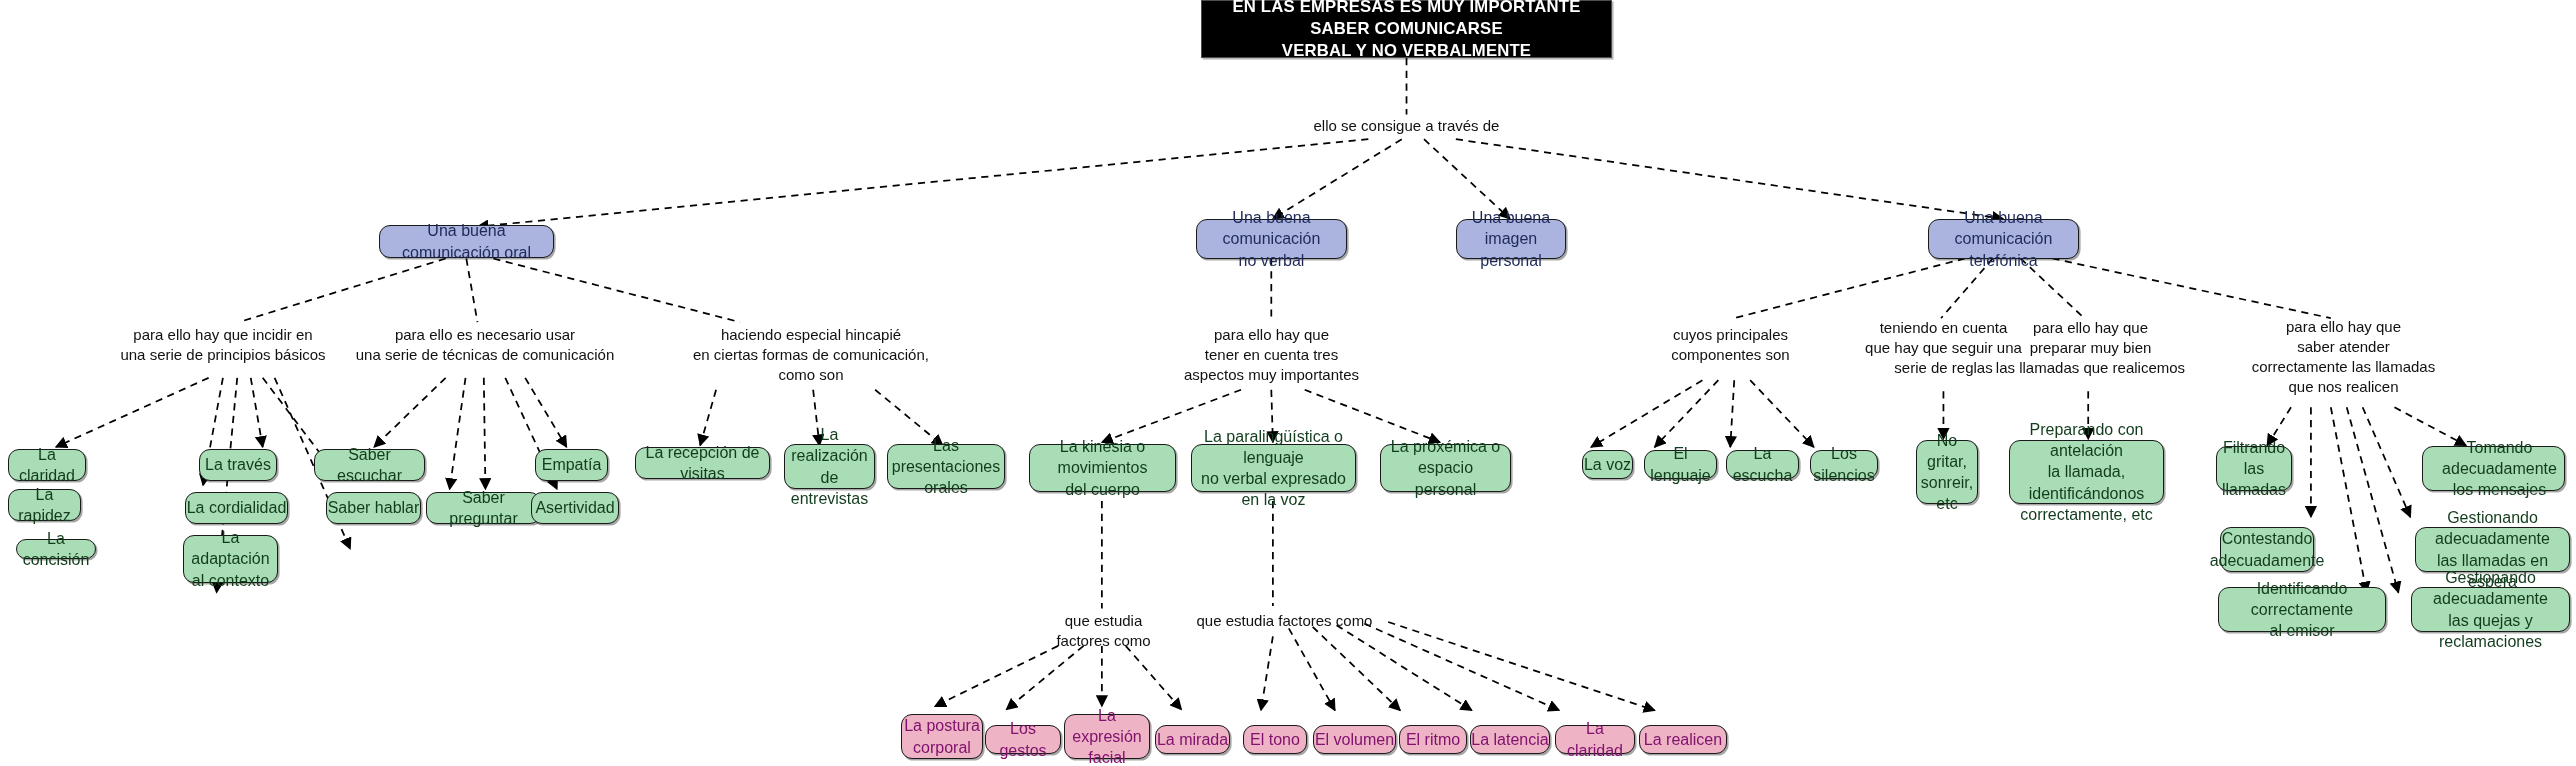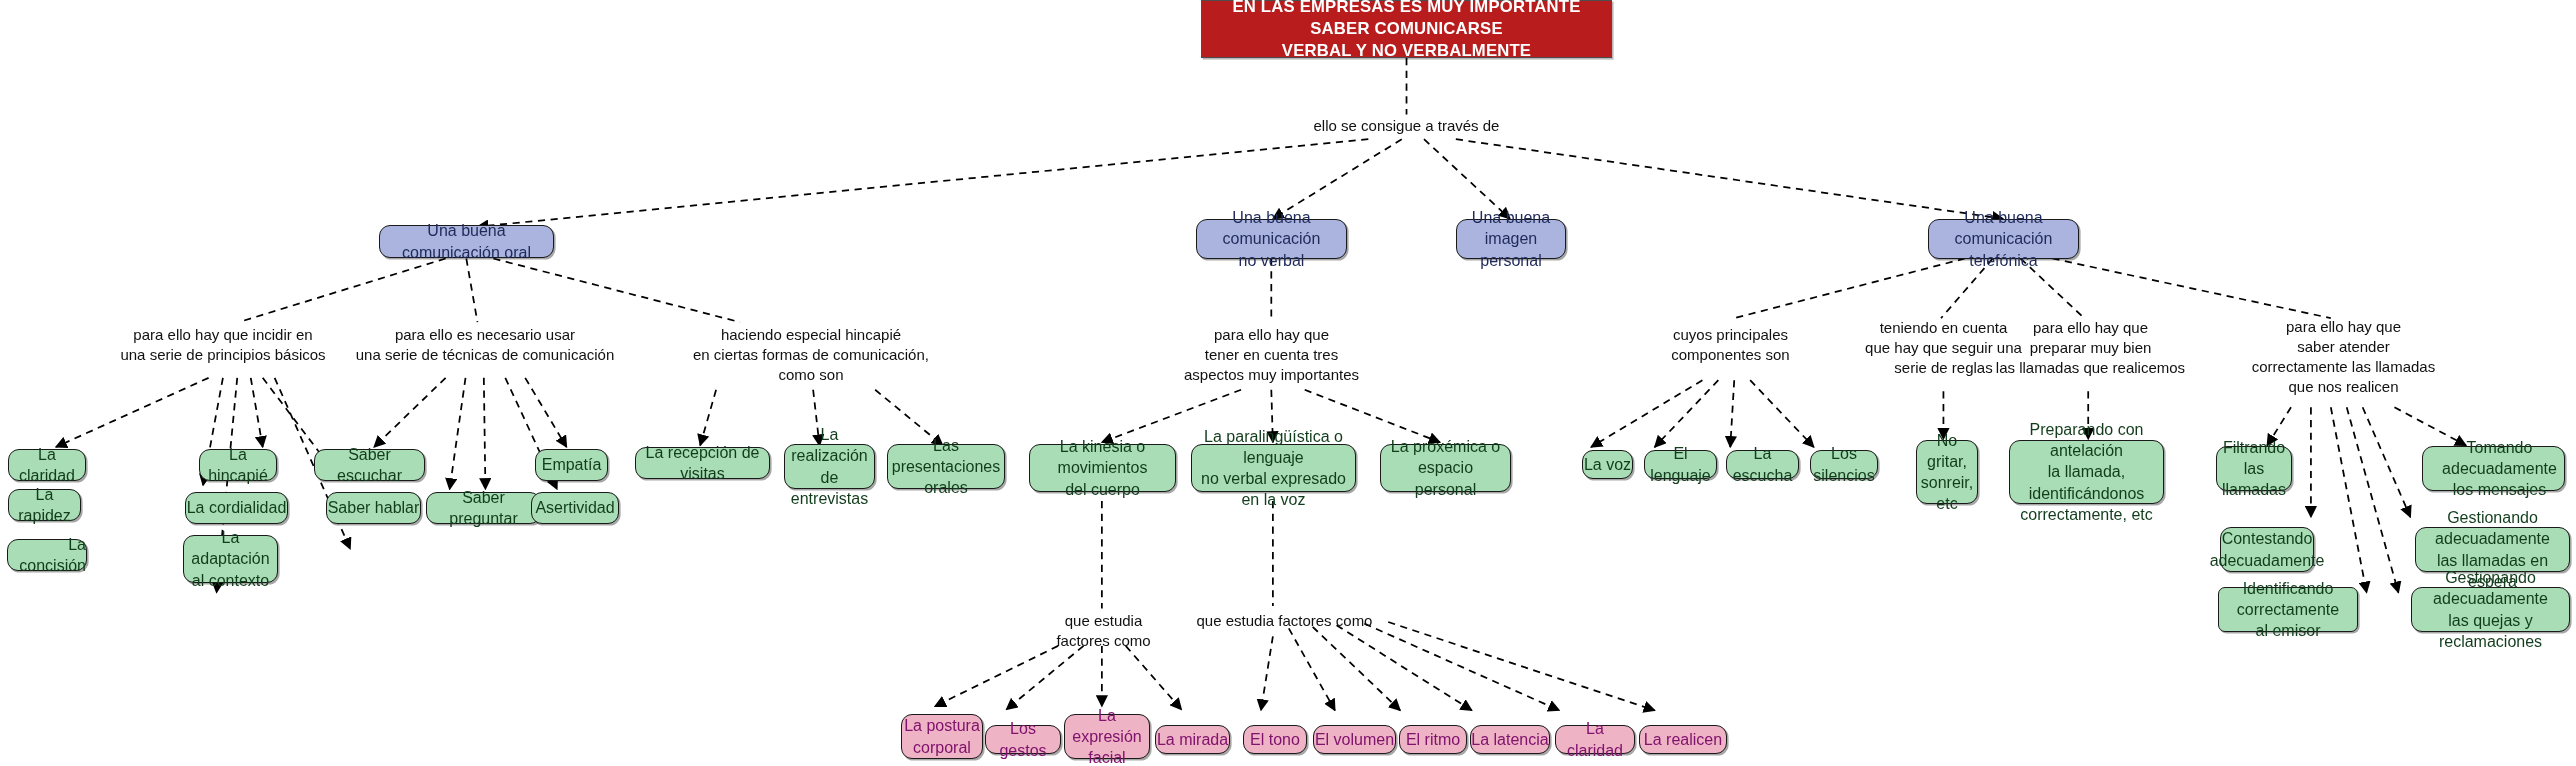--- a/index.html
+++ b/index.html
@@ -31,21 +31,21 @@
     display: flex;
     align-items: center;
     justify-content: center;
     text-align: center;
     line-height: 1.32;
     white-space: pre-line;
     z-index: 5;
   }
   
   .node.root {
-    background: #b91c1c;
+    background: #000000;
     border: 1.6px solid #4d4d4d;
     color: #ffffff;
     font-weight: bold;
     font-size: 16.7px;
     letter-spacing: 0.2px;
     border-radius: 0;
     box-shadow: 1.6px 1.6px 0 rgba(0,0,0,0.28);
   }
   
   .node.blue {
@@ -190,22 +190,22 @@
 
   <div class="linklabel" style="left:660px; top:325px; width:302px;">haciendo especial hincapié
 en ciertas formas de comunicación,
 como son</div>
 
   <div class="linklabel" style="left:318px; top:325px; width:334px;">para ello es necesario usar
 una serie de técnicas de comunicación</div>
 
   <div class="node green" style="left:8px; top:449px; width:78px; height:32px;">La claridad</div>
   <div class="node green" style="left:8px; top:489px; width:73px; height:32px;">La rapidez</div>
-  <div class="node green" style="left:7px; top:539px; width:80px; height:32px;text-align:right;">La concisión</div>
-  <div class="node green" style="left:199px; top:449px; width:78px; height:32px;">La hincapié</div>
+  <div class="node green" style="left:16px; top:539px; width:80px; height:20px;">La concisión</div>
+  <div class="node green" style="left:199px; top:449px; width:78px; height:32px;">La través</div>
   <div class="node green" style="left:185px; top:492px; width:103px; height:32px;">La cordialidad</div>
   <div class="node green" style="left:183px; top:535px; width:95px; height:48px;">La adaptación
 al contexto</div>
 
   <div class="node green" style="left:314px; top:449px; width:111px; height:32px;">Saber escuchar</div>
   <div class="node green" style="left:326px; top:492px; width:95px; height:32px;">Saber hablar</div>
   <div class="node green" style="left:426px; top:492px; width:115px; height:32px;">Saber preguntar</div>
   <div class="node green" style="left:535px; top:449px; width:73px; height:32px;">Empatía</div>
   <div class="node green" style="left:531px; top:492px; width:88px; height:32px;">Asertividad</div>
 
@@ -267,21 +267,21 @@
 etc</div>
 
   <div class="node green" style="left:2009px; top:440px; width:155px; height:64px;">Preparando con antelación
 la llamada, identificándonos
 correctamente, etc</div>
 
   <div class="node green" style="left:2216px; top:446px; width:76px; height:45px;">Filtrando las
 llamadas</div>
   <div class="node green" style="left:2220px; top:527px; width:94px; height:45px;">Contestando
 adecuadamente</div>
-  <div class="node green" style="left:2218px; top:587px; width:140px; height:45px;border-radius:7px;">Identificando correctamente
+  <div class="node green" style="left:2218px; top:587px; width:168px; height:45px;">Identificando correctamente
 al emisor</div>
   <div class="node green" style="left:2422px; top:446px; width:143px; height:45px;padding-left:12px;">Tomando adecuadamente
 los mensajes</div>
   <div class="node green" style="left:2415px; top:527px; width:155px; height:45px;">Gestionando adecuadamente
 las  llamadas en espera</div>
   <div class="node green" style="left:2411px; top:587px; width:159px; height:45px;">Gestionando adecuadamente
 las quejas y reclamaciones</div>
 
 </div>
 

